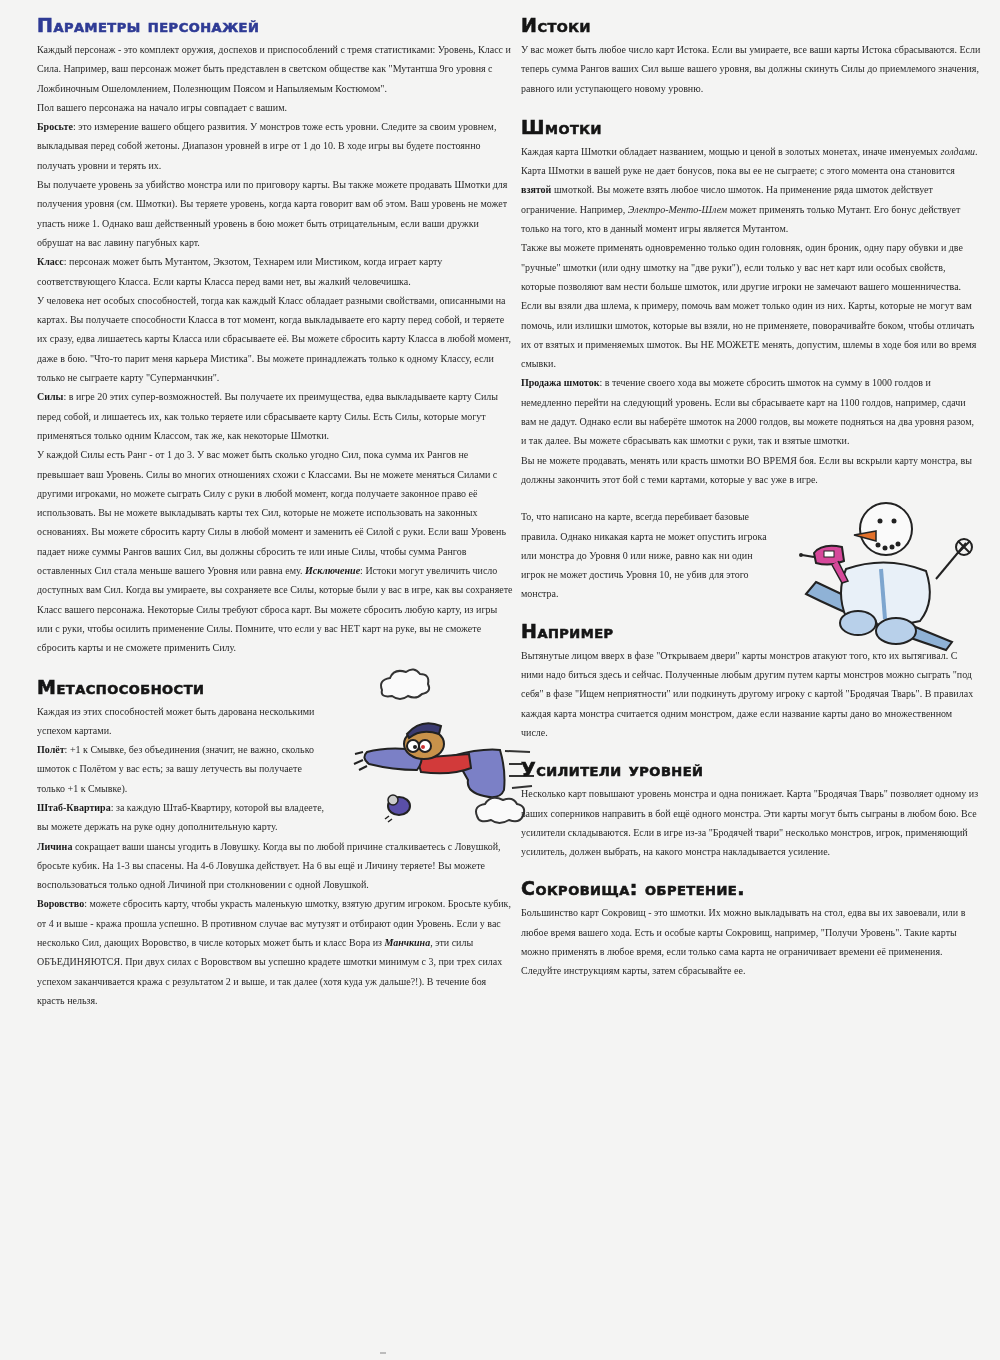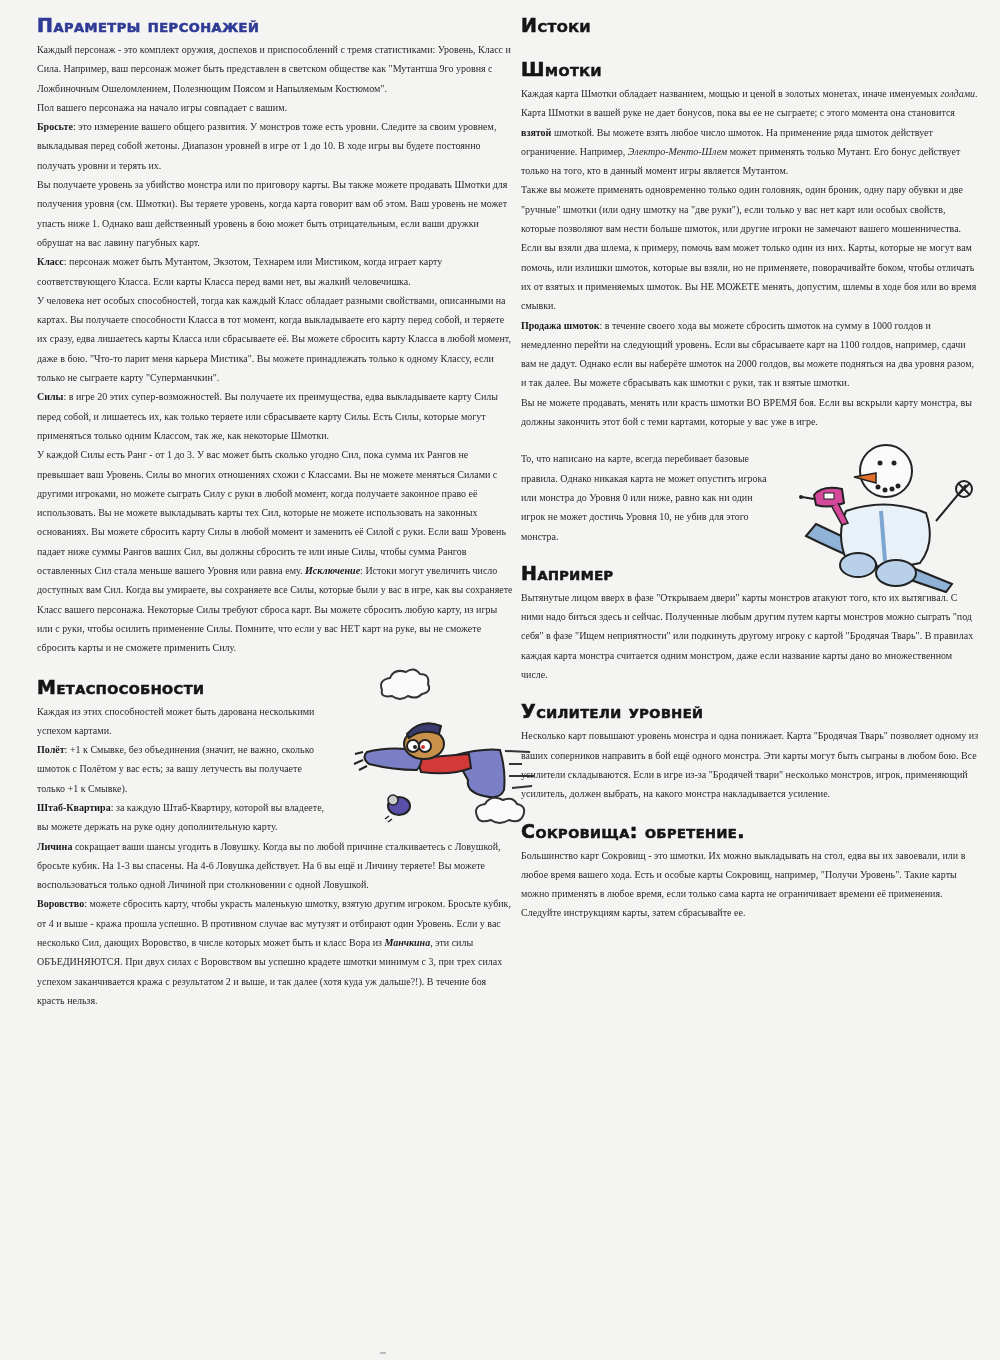--- a/index.html
+++ b/index.html
@@ -116,20 +116,21 @@
       <p class="narrow"><b>Штаб-Квартира</b><span>: за каждую Штаб-Квартиру, которой вы владеете, вы можете держать на руке одну дополнительную карту.</span></p>
       <p><b>Личина</b><span> сокращает ваши шансы угодить в Ловушку. Когда вы по любой причине сталкиваетесь с Ловушкой, бросьте кубик. На 1-3 вы спасены. На 4-6 Ловушка действует. На 6 вы ещё и Личину теряете! Вы можете воспользоваться только одной Личиной при столкновении с одной Ловушкой.</span></p>
       <p><b>Воровство</b><span>: можете сбросить карту, чтобы украсть маленькую шмотку, взятую другим игроком. Бросьте кубик, от 4 и выше - кража прошла успешно. В противном случае вас мутузят и отбирают один Уровень. Если у вас несколько Сил, дающих Воровство, в числе которых может быть и класс Вора из </span><b><i>Манчкина</i></b><span>, эти силы ОБЪЕДИНЯЮТСЯ. При двух силах с Воровством вы успешно крадете шмотки минимум с 3, при трех силах успехом заканчивается кража с результатом 2 и выше, и так далее (хотя куда уж дальше?!). В течение боя красть нельзя.</span></p>
     </div>
   </div>
 
   <div class="col col-right">
 
     <div class="section">
       <h2>Истоки</h2>
+      <p>У вас может быть любое число карт Истока. Если вы умираете, все ваши карты Истока сбрасываются. Если теперь сумма Рангов ваших Сил выше вашего уровня, вы должны скинуть Силы до приемлемого значения, равного или уступающего новому уровню.</p>
     </div>
 
     <div class="gap-lg"></div>
 
     <div class="section">
       <h2>Шмотки</h2>
       <p><span>Каждая карта Шмотки обладает названием, мощью и ценой в золотых монетах, иначе именуемых </span><i>голдами</i><span>. Карта Шмотки в вашей руке не дает бонусов, пока вы ее не сыграете; с этого момента она становится </span><b>взятой</b><span> шмоткой. Вы можете взять любое число шмоток. На применение ряда шмоток действует ограничение. Например, </span><i>Электро-Менто-Шлем</i><span> может применять только Мутант. Его бонус действует только на того, кто в данный момент игры является Мутантом.</span></p>
       <p>Также вы можете применять одновременно только один головняк, один броник, одну пару обувки и две "ручные" шмотки (или одну шмотку на "две руки"), если только у вас нет карт или особых свойств, которые позволяют вам нести больше шмоток, или другие игроки не замечают вашего мошенничества. Если вы взяли два шлема, к примеру, помочь вам может только один из них. Карты, которые не могут вам помочь, или излишки шмоток, которые вы взяли, но не применяете, поворачивайте боком, чтобы отличать их от взятых и применяемых шмоток. Вы НЕ МОЖЕТЕ менять, допустим, шлемы в ходе боя или во время смывки.</p>
       <p><b>Продажа шмоток</b><span>: в течение своего хода вы можете сбросить шмоток на сумму в 1000 голдов и немедленно перейти на следующий уровень. Если вы сбрасываете карт на 1100 голдов, например, сдачи вам не дадут. Однако если вы наберёте шмоток на 2000 голдов, вы можете подняться на два уровня разом, и так далее. Вы можете сбрасывать как шмотки с руки, так и взятые шмотки.</span></p>
       <p>Вы не можете продавать, менять или красть шмотки ВО ВРЕМЯ боя. Если вы вскрыли карту монстра, вы должны закончить этот бой с теми картами, которые у вас уже в игре.</p>

